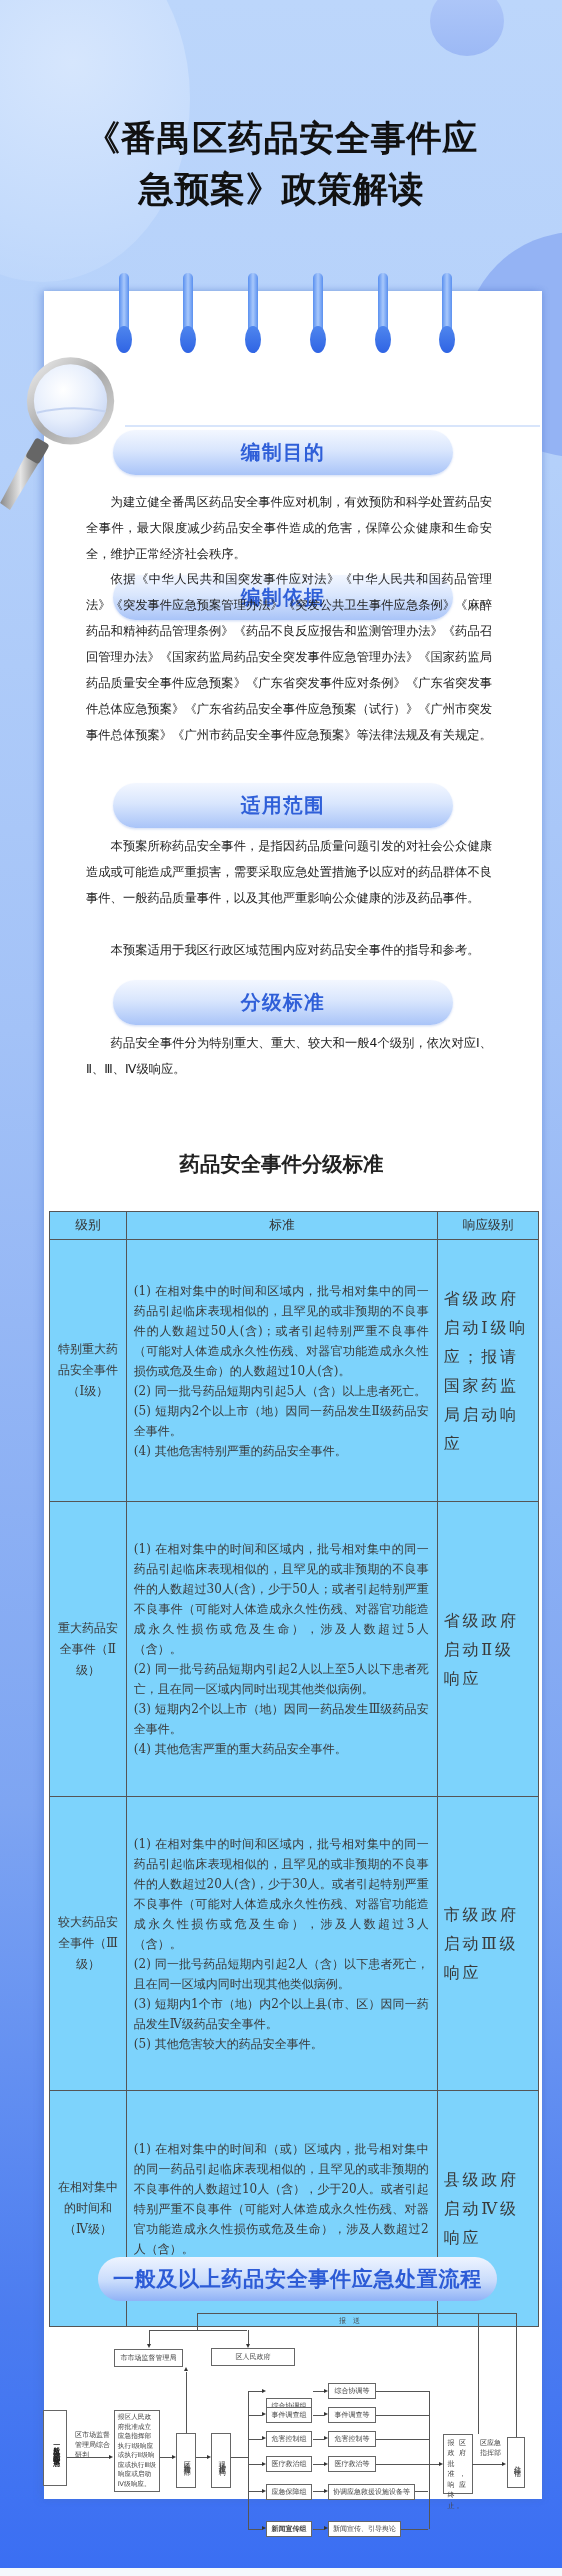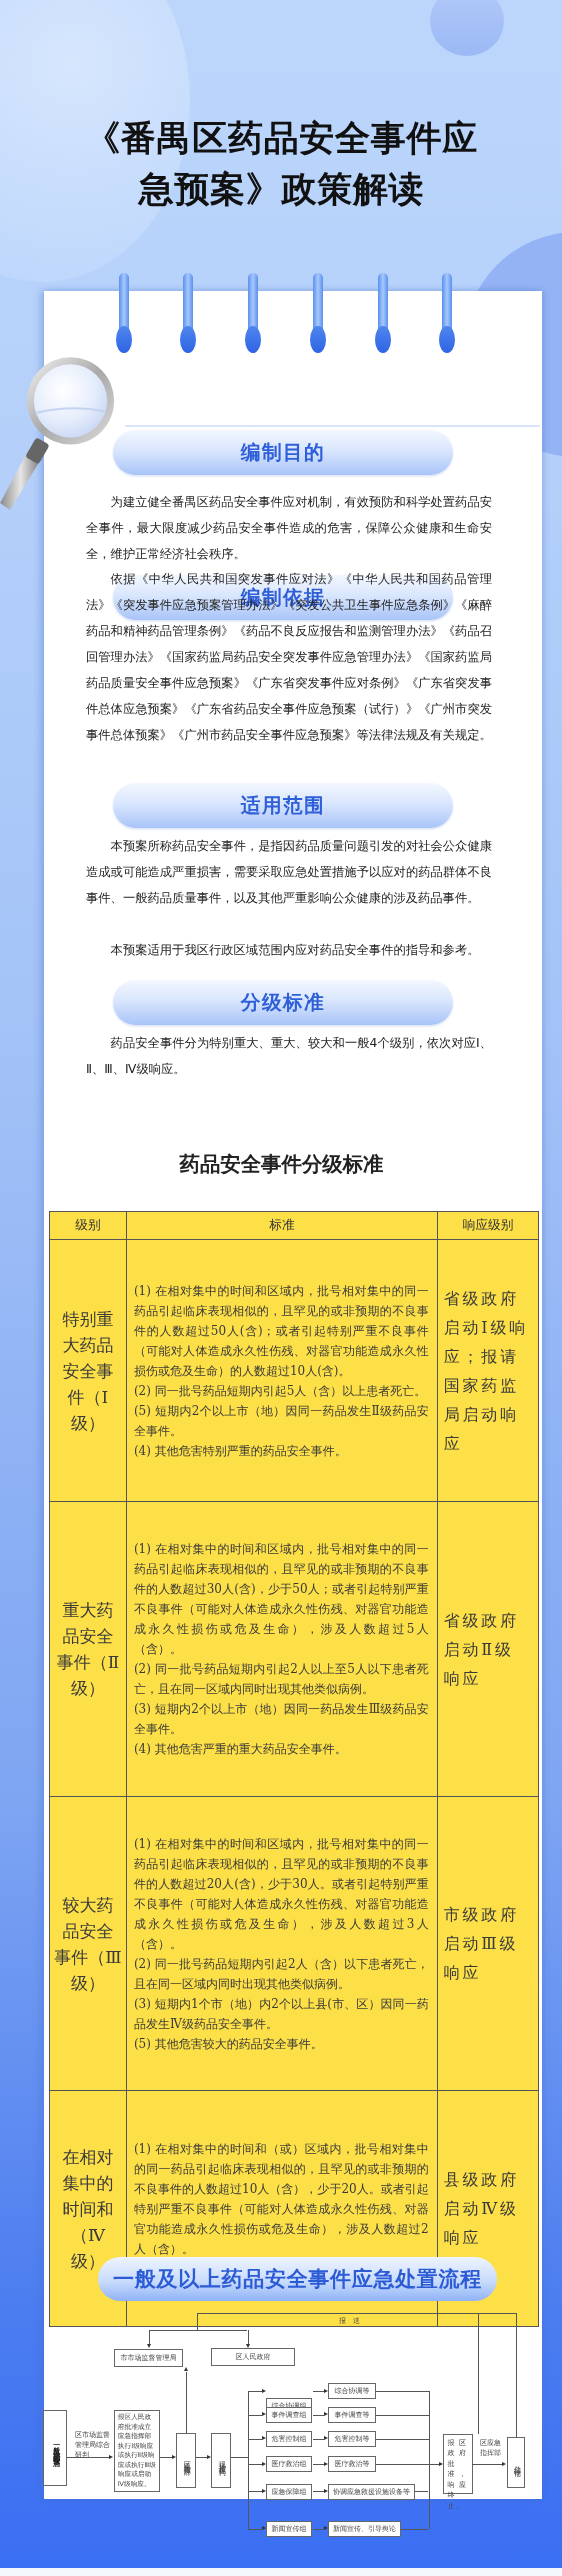--- a/index.html
+++ b/index.html
@@ -58,25 +58,25 @@
   .table-title {
     position: absolute; left: 0; top: 1150px; width: 563px; text-align: center;
     font-family: "DejaVu Serif", serif; font-weight: bold; font-size: 20.4px; color: #222;
   }
 
   table.grade {
     position: absolute; left: 49px; top: 1211px; width: 490px;
     border-collapse: collapse;
     font-family: "DejaVu Serif", "Liberation Serif", serif;
     color: #3a3a3a;
-    background: #fde047;
+    background: #7dd3fc;
   }
   table.grade th, table.grade td { border: 1.1px solid #555; }
   table.grade th { font-family: "DejaVu Sans", sans-serif; font-weight: normal; font-size: 12.7px; height: 28px; color: #333; }
-  table.grade td.lvl { width: 77px; text-align: center; font-size: 17px; line-height: 26px; padding: 0 4.2px; }
+  table.grade td.lvl { width: 77px; text-align: center; font-size: 12px; line-height: 21px; padding: 0 4.2px; }
   table.grade td.std { width: 312px; font-size: 12px; line-height: 20px; padding: 11.3px 8.4px 11.3px 7px; text-align: justify; }
   table.grade td.resp { width: 101px; font-size: 16px; line-height: 29px; padding: 0 5.6px; letter-spacing: 2.8px; }
   table.grade td.std div { margin: 0; }
 
   .flow-banner {
     position: absolute; left: 98px; top: 2257px; width: 399px; height: 44px; border-radius: 22px;
     background: linear-gradient(180deg, #eef4ff 0%, #c9dcfc 55%, #90b2f6 100%);
     text-align: center; font-weight: bold; font-size: 21px; line-height: 44px; color: #2c5bd6; letter-spacing: 0.7px;
   }
 
@@ -271,21 +271,21 @@
   <div class="fline" style="left:204px;top:184px;width:14px;height:0.7px;"></div>
     <div class="arrow r" style="left:218px;top:182px;"></div>
   <div class="fline" style="left:204px;top:222px;width:14px;height:0.7px;"></div>
     <div class="arrow r" style="left:218px;top:219px;"></div>
 
   <div class="fbox" style="left:222px;top:76px;width:46px;height:16px;line-height:14.8px;margin-top:15px;">综合协调组</div>
   <div class="fbox" style="left:222px;top:100px;width:46px;height:16px;line-height:14.8px;">事件调查组</div>
   <div class="fbox" style="left:222px;top:124px;width:46px;height:16px;line-height:14.8px;">危害控制组</div>
   <div class="fbox" style="left:222px;top:149px;width:46px;height:16px;line-height:14.8px;">医疗救治组</div>
   <div class="fbox" style="left:222px;top:177px;width:46px;height:16px;line-height:14.8px;">应急保障组</div>
-  <div class="fbox" style="left:222px;top:214px;width:46px;height:16px;line-height:14.8px;">新闻宣传组</div>
+  <div class="fbox" style="left:222px;top:214px;width:46px;height:16px;line-height:14.8px;font-weight:bold;">新闻宣传组</div>
 
   <div class="fline" style="left:269px;top:84px;width:11.3px;height:0.7px;"></div>
     <div class="arrow r" style="left:280px;top:82px;"></div>
   <div class="fline" style="left:269px;top:108px;width:11.3px;height:0.7px;"></div>
     <div class="arrow r" style="left:280px;top:105px;"></div>
   <div class="fline" style="left:269px;top:132px;width:11.3px;height:0.7px;"></div>
     <div class="arrow r" style="left:280px;top:129px;"></div>
   <div class="fline" style="left:269px;top:157px;width:11.3px;height:0.7px;"></div>
     <div class="arrow r" style="left:280px;top:155px;"></div>
   <div class="fline" style="left:269px;top:184px;width:11.3px;height:0.7px;"></div>

